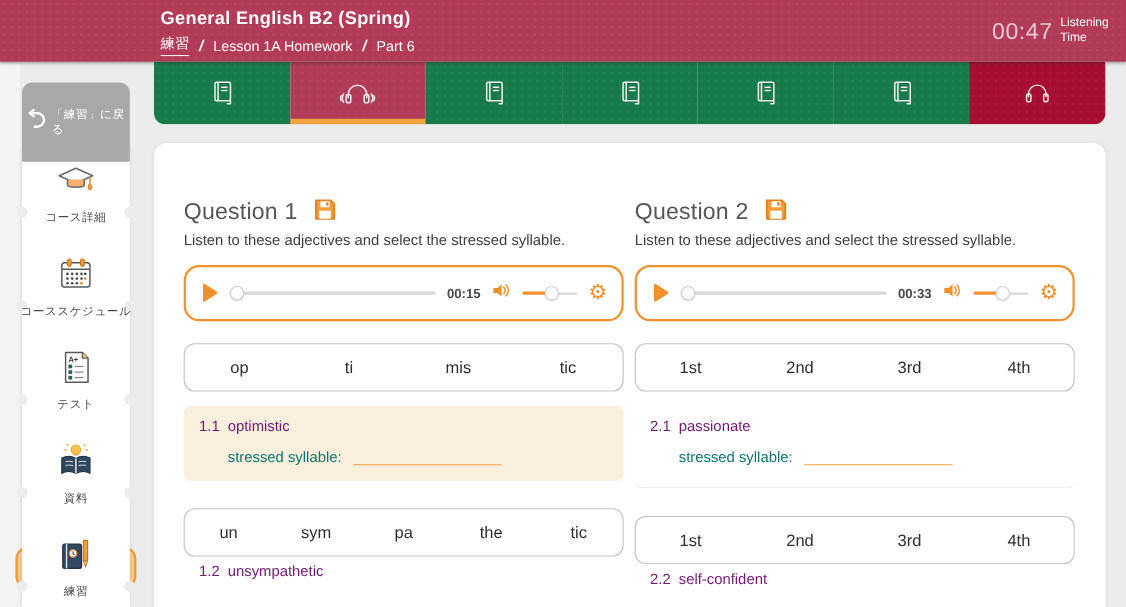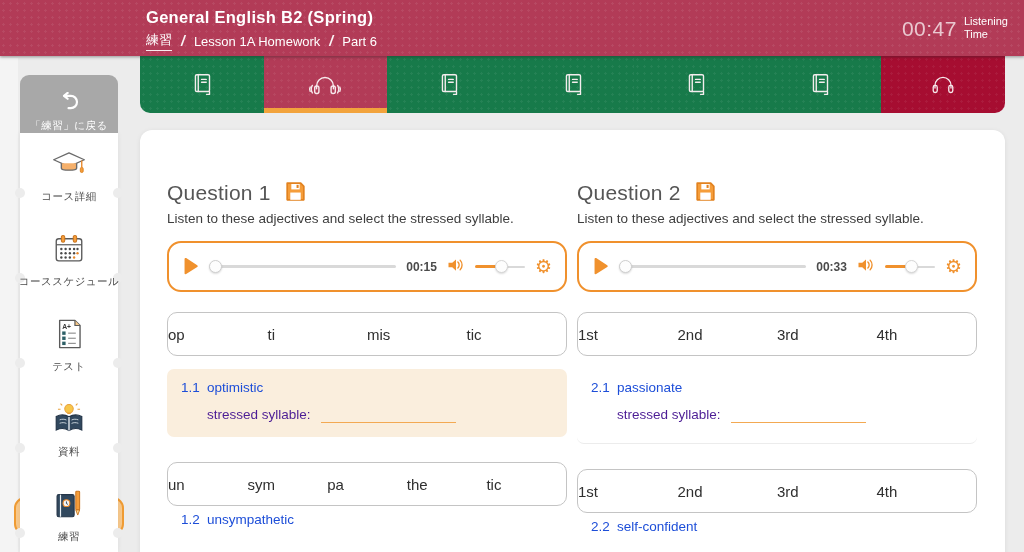--- a/index.html
+++ b/index.html
@@ -31,23 +31,23 @@
   .tab.crimson { background-color:#a60d31; }
   .tab.active::after { content:""; position:absolute; left:0; right:0; bottom:0; height:5px;
     background:#f2a33c; }
 
   
   .left-edge { position:absolute; left:0; top:58px; width:18px; height:494px; background:#f4f4f4; z-index:5; }
   .edgebump { position:absolute; width:10px; height:10px; border-radius:50%; background:#f4f4f4; left:13px; z-index:6; }
   .notch { position:absolute; width:10px; height:10px; border-radius:50%; background:#ececec; z-index:12; }
 
   
-  .side-back { position:absolute; left:20px; top:75px; width:98px; height:58px; background:#a8a8a8;
-    border-radius:9px 9px 0 0; z-index:11; display:flex; flex-direction:column; align-items:center;
-    justify-content:flex-end; gap:3px; color:#fff; cursor:pointer; }
+  .side-back { position:absolute; left:20px; top:75px; width:98px; height:72px; background:#a8a8a8;
+    border-radius:9px 9px 0 0; z-index:11; display:flex; flex-direction:row; align-items:center;
+    justify-content:space-between; gap:3px; color:#fff; cursor:pointer; }
   .side-back-label { font-size:10.5px; letter-spacing:.5px; }
   .side-body { position:absolute; left:20px; top:133px; width:98px; height:419px; background:#fff;
     z-index:10; box-shadow:0 0 5px rgba(0,0,0,.07); }
   .active-pill { position:absolute; left:14px; top:497px; width:110px; height:38px; border-radius:11px;
     background:#f8c98c; border:2px solid #ef9b33; z-index:9; }
   .side-item { position:absolute; left:20px; width:98px; height:85px; z-index:13; display:flex;
     flex-direction:column; align-items:center; justify-content:center; gap:5px; cursor:pointer; }
   .side-item-label { font-size:10.5px; color:#4a4a4a; letter-spacing:.5px; white-space:nowrap; }
 
   
@@ -70,29 +70,29 @@
   .vol { width:50px; position:relative; height:14px; flex:none; }
   .vol-fill { position:absolute; left:0; top:5.5px; width:55%; height:3px; background:#f0912d; border-radius:2px; }
   .vol-rest { position:absolute; left:55%; right:0; top:6px; height:2.5px; background:#d9d9d9; border-radius:2px; }
   .vol-knob { position:absolute; left:calc(55% - 7px); top:0; width:13px; height:13px; border-radius:50%;
     background:#fdfdfd; border:1.5px solid #d5d5d5; box-shadow:0 1px 2px rgba(0,0,0,.15); cursor:pointer; }
   .gear { font-family:"DejaVu Sans",sans-serif; font-size:19px; color:#f0912d; line-height:1; cursor:pointer; }
   .playbtn { display:flex; cursor:pointer; }
 
   .sylbox { margin-top:20px; height:44px; border:1.5px solid #c4c4c4; border-radius:10px;
     display:flex; align-items:center; }
-  .sylbox .syl { flex:1; font-size:15px; color:#2f2f2f; cursor:pointer; }
+  .sylbox .syl { flex:1; text-align:center; font-size:15px; color:#2f2f2f; cursor:pointer; }
   .sylbox.second { margin-top:25px; }
 
   .ansblock { margin-top:13px; padding:11px 14px 14px 14px; border-radius:7px; }
   .ansblock.beige { background:#faeedd; }
   .ansblock.plain { border-bottom:1px solid #ececec; padding-bottom:20px; }
-  .wordrow { display:flex; font-size:13.5px; color:#1d4ed8; }
+  .wordrow { display:flex; font-size:13.5px; color:#701a75; }
   .wordrow .qnum { width:26px; flex:none; font-weight:500; }
-  .ansrow { margin-top:12px; margin-left:26px; font-size:13.5px; color:#4c1d95; display:flex; align-items:flex-start; }
+  .ansrow { margin-top:12px; margin-left:26px; font-size:13.5px; color:#0f766e; display:flex; align-items:center; }
   .ansline { display:inline-block; width:135px; border-bottom:1.5px solid #f3a952; margin-left:10px;
     height:16px; cursor:text; }
   .wordrow.tail { margin-top:6px; padding-left:14px; }
 </style>
 </head>
 <body>
 
 <div class="header">
   <div class="header-inner">
     <div class="h-title">General English B2 (Spring)</div>

